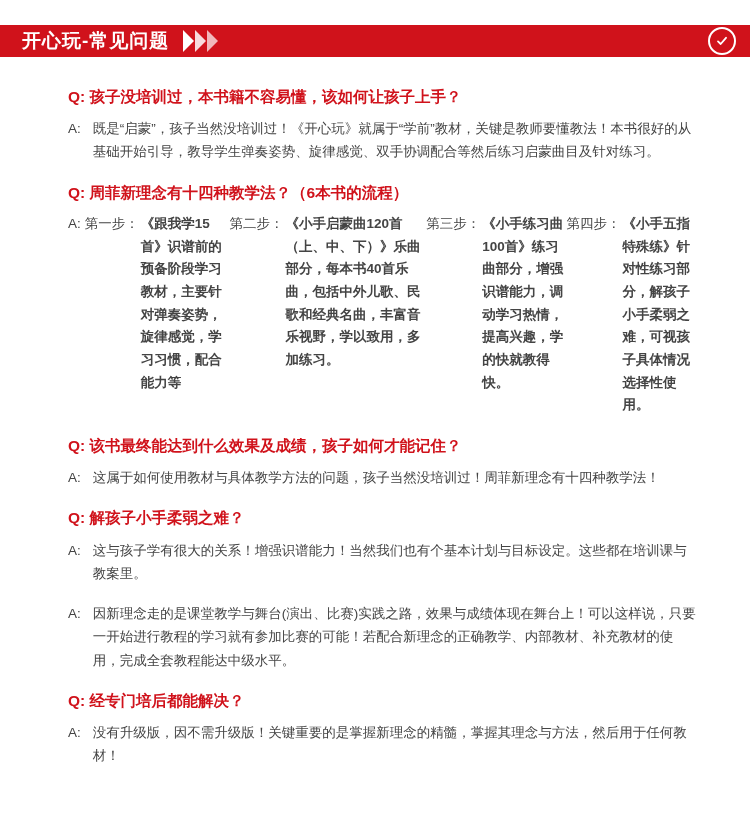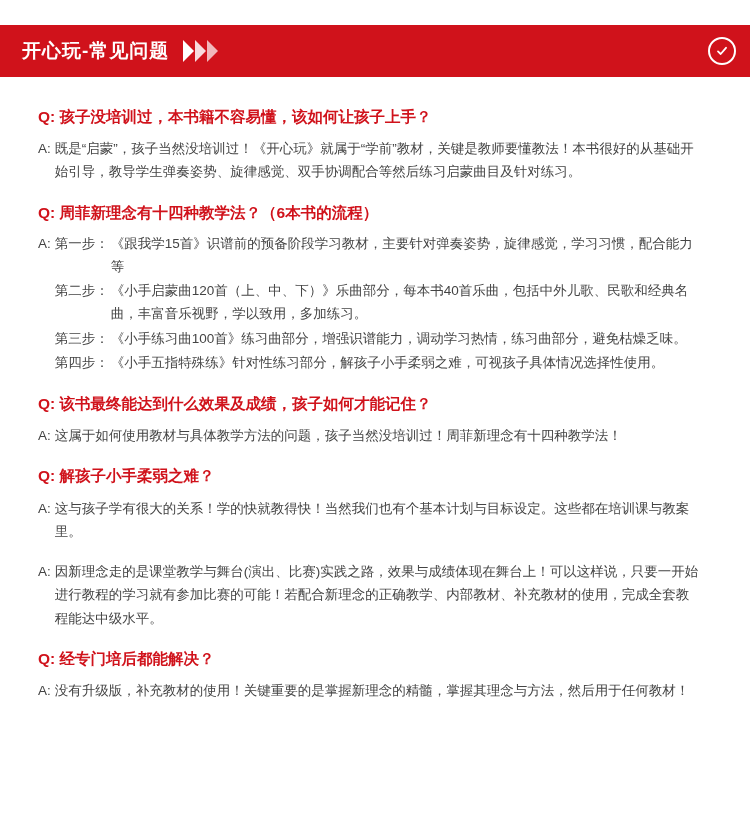--- a/index.html
+++ b/index.html
@@ -19,21 +19,21 @@
     position: relative;
     width: 750px;
     height: 820px;
     background: #ffffff;
   }
 
   
   .header {
     position: relative;
     margin: 25px 0 0 0;
-    height: 52px;
+    height: 32px;
     background: #d0121b;
     display: flex;
     align-items: center;
     padding-left: 22px;
     box-sizing: border-box;
   }
   .header-title {
     color: #ffffff;
     font-size: 19px;
     font-weight: bold;
@@ -66,21 +66,21 @@
     border-radius: 50%;
     border: 2px solid #ffffff;
     display: flex;
     align-items: center;
     justify-content: center;
   }
   .header-badge svg { display: block; }
 
   
   .content {
-    padding: 28px 50px 0 38px;
+    padding: 28px 50px 0 68px;
     box-sizing: border-box;
   }
 
   .qa-block {
     margin-bottom: 17px;
   }
 
   .question {
     color: #d0121b;
     font-size: 15.5px;
@@ -95,42 +95,44 @@
     line-height: 1.72;
     display: flex;
     align-items: flex-start;
   }
   .answer-label {
     flex: 0 0 auto;
     padding-right: 4px;
   }
   .answer-text {
     flex: 1 1 auto;
+    margin-left: 8px;
   }
 
   
   .steps {
     display: flex;
-    flex-direction: column;
+    flex-direction: row;
     gap: 2px;
   }
   .step-row {
     display: flex;
     align-items: flex-start;
     font-size: 13.5px;
     line-height: 1.68;
     color: #444444;
   }
   .step-label {
     flex: 0 0 auto;
     white-space: nowrap;
   }
   .step-text {
     flex: 1 1 auto;
     padding-left: 2px;
+    font-weight: bold;
   }
   .steps-wrapper {
     display: flex;
     align-items: flex-start;
   }
   .steps-wrapper .answer-label {
     flex: 0 0 auto;
     padding-right: 4px;
     font-size: 13.5px;
     line-height: 1.68;
@@ -174,21 +176,21 @@
           <div class="step-row">
             <span class="step-label">第一步：</span>
             <span class="step-text">《跟我学15首》识谱前的预备阶段学习教材，主要针对弹奏姿势，旋律感觉，学习习惯，配合能力等</span>
           </div>
           <div class="step-row">
             <span class="step-label">第二步：</span>
             <span class="step-text">《小手启蒙曲120首（上、中、下）》乐曲部分，每本书40首乐曲，包括中外儿歌、民歌和经典名曲，丰富音乐视野，学以致用，多加练习。</span>
           </div>
           <div class="step-row">
             <span class="step-label">第三步：</span>
-            <span class="step-text">《小手练习曲100首》练习曲部分，增强识谱能力，调动学习热情，练习曲部分，避免枯燥乏味。</span>
+            <span class="step-text">《小手练习曲100首》练习曲部分，增强识谱能力，调动学习热情，提高兴趣，学的快就教得快。</span>
           </div>
           <div class="step-row">
             <span class="step-label">第四步：</span>
             <span class="step-text">《小手五指特殊练》针对性练习部分，解孩子小手柔弱之难，可视孩子具体情况选择性使用。</span>
           </div>
         </div>
       </div>
     </div>
 
     <div class="qa-block">
@@ -196,33 +198,33 @@
       <div class="answer">
         <span class="answer-label">A:</span>
         <span class="answer-text">这属于如何使用教材与具体教学方法的问题，孩子当然没培训过！周菲新理念有十四种教学法！</span>
       </div>
     </div>
 
     <div class="qa-block">
       <div class="question">Q: 解孩子小手柔弱之难？</div>
       <div class="answer">
         <span class="answer-label">A:</span>
-        <span class="answer-text">这与孩子学有很大的关系！学的快就教得快！当然我们也有个基本计划与目标设定。这些都在培训课与教案里。</span>
+        <span class="answer-text">这与孩子学有很大的关系！增强识谱能力！当然我们也有个基本计划与目标设定。这些都在培训课与教案里。</span>
       </div>
     </div>
 
     <div class="qa-block">
       <div class="answer">
         <span class="answer-label">A:</span>
         <span class="answer-text">因新理念走的是课堂教学与舞台(演出、比赛)实践之路，效果与成绩体现在舞台上！可以这样说，只要一开始进行教程的学习就有参加比赛的可能！若配合新理念的正确教学、内部教材、补充教材的使用，完成全套教程能达中级水平。</span>
       </div>
     </div>
 
     <div class="qa-block">
       <div class="question">Q: 经专门培后都能解决？</div>
       <div class="answer">
         <span class="answer-label">A:</span>
-        <span class="answer-text">没有升级版，补充教材的使用！关键重要的是掌握新理念的精髓，掌握其理念与方法，然后用于任何教材！</span>
+        <span class="answer-text">没有升级版，因不需升级版！关键重要的是掌握新理念的精髓，掌握其理念与方法，然后用于任何教材！</span>
       </div>
     </div>
 
   </div>
 </div>
 
 </body></html>

